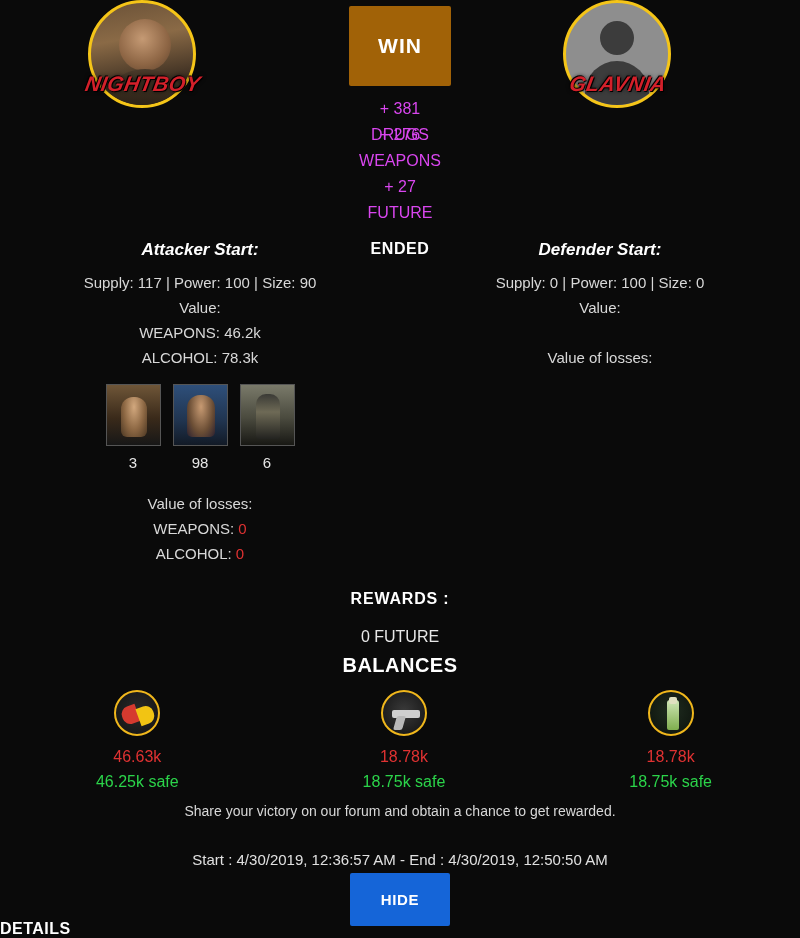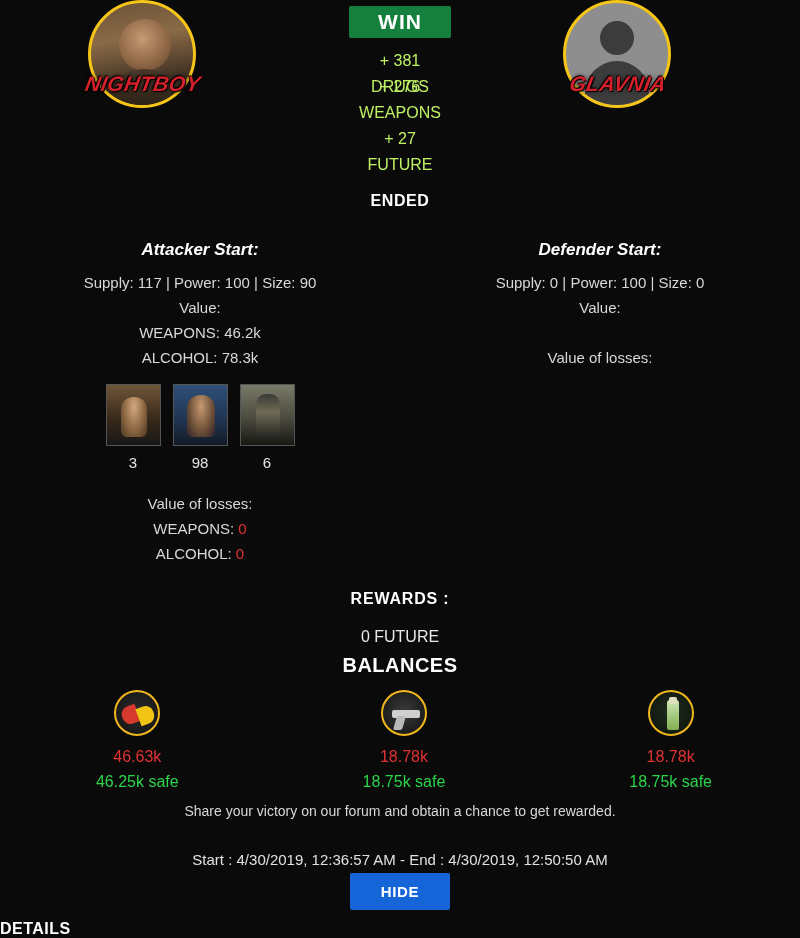--- a/index.html
+++ b/index.html
@@ -108,35 +108,35 @@
   
   .center-block {
     position: absolute;
     left: 0; right: 0;
     top: 6px;
     text-align: center;
   }
   .win-btn {
     display: inline-block;
     width: 102px;
-    padding: 4px 0;
-    background: #15803d;
+    padding: 28px 0;
+    background: #a16207;
     color: #fff;
     font-weight: bold;
     font-size: 21px;
     letter-spacing: 1px;
     border: none;
     border-radius: 2px;
     cursor: pointer;
   }
   .gain-lines {
     margin-top: 10px;
     line-height: 26px;
     font-size: 16px;
-    color: #bef264;
+    color: #d946ef;
     position: relative;
   }
   .gain-overlap {
     position: relative;
     height: 26px;
   }
   .gain-overlap .a {
     position: absolute; left: 0; right: 0;
   }
   .gain-overlap .b {
@@ -340,21 +340,21 @@
   }
   .hide-wrap {
     position: absolute;
     top: 873px;
     left: 0; right: 0;
     text-align: center;
   }
   .hide-btn {
     display: inline-block;
     width: 100px;
-    padding: 10px 0;
+    padding: 18px 0;
     background: #1565d8;
     color: #fff;
     font-weight: bold;
     font-size: 15px;
     letter-spacing: 0.7px;
     border: none;
     border-radius: 2px;
     cursor: pointer;
   }
   .details {

